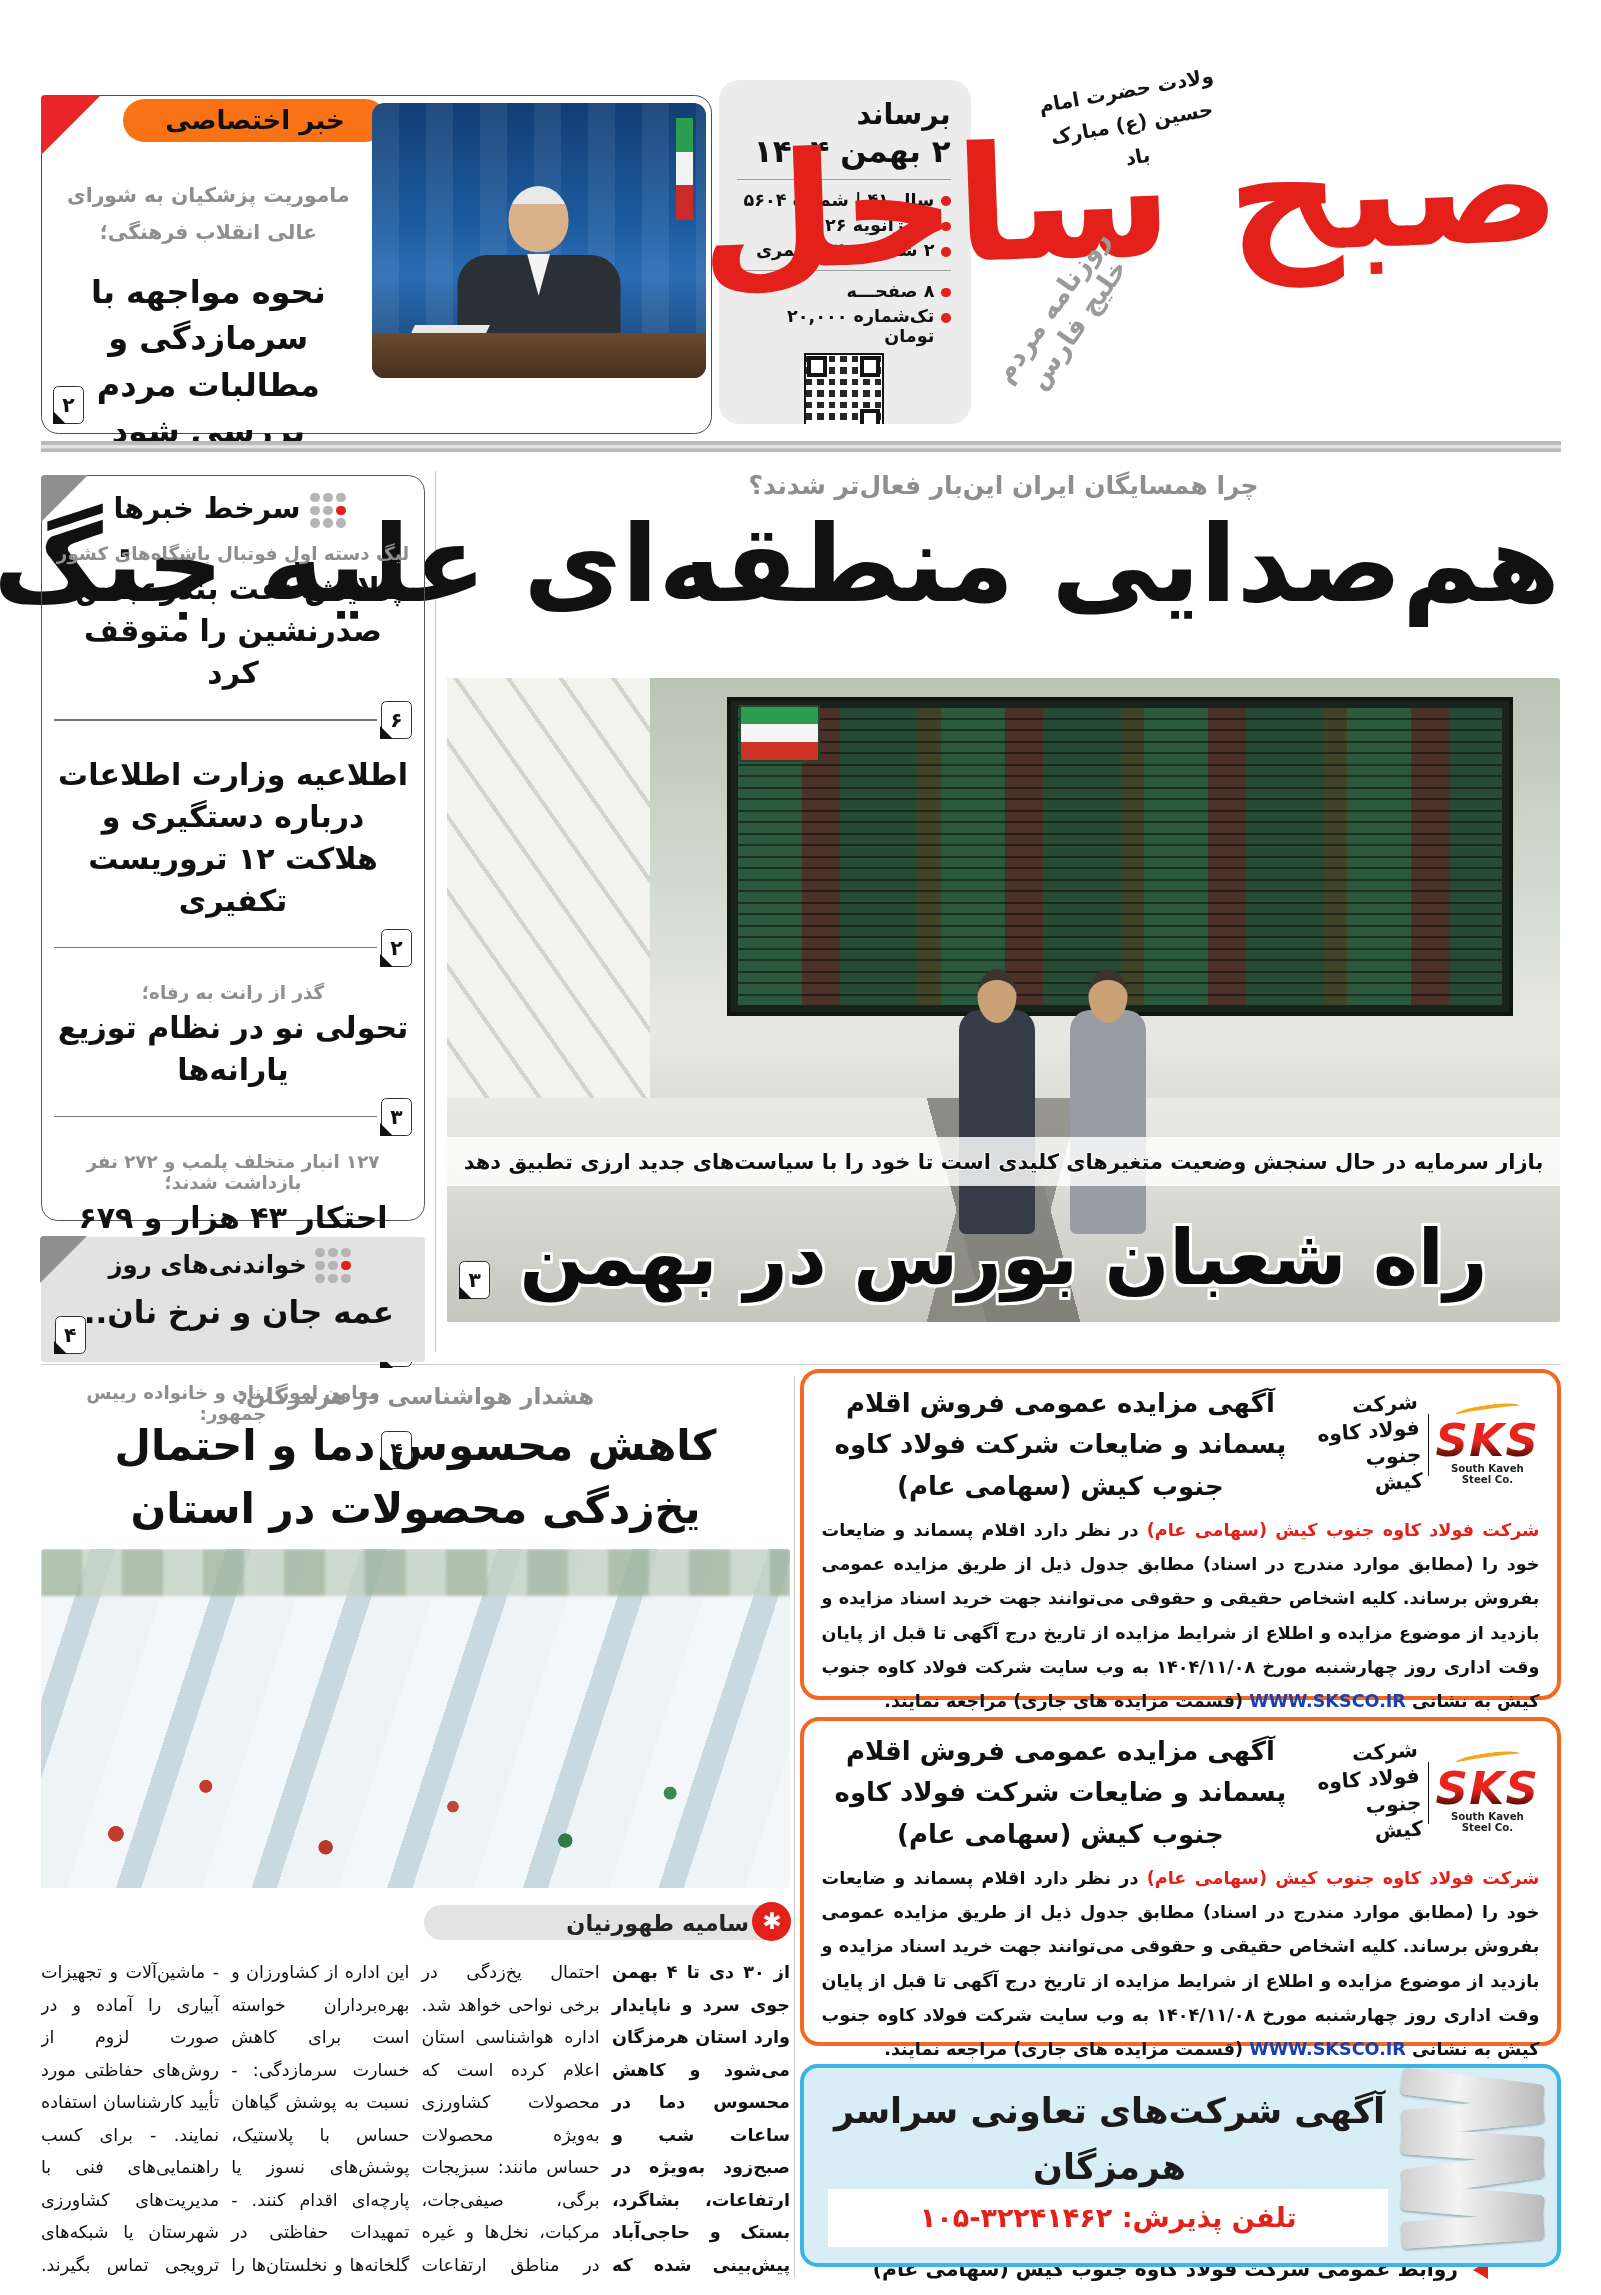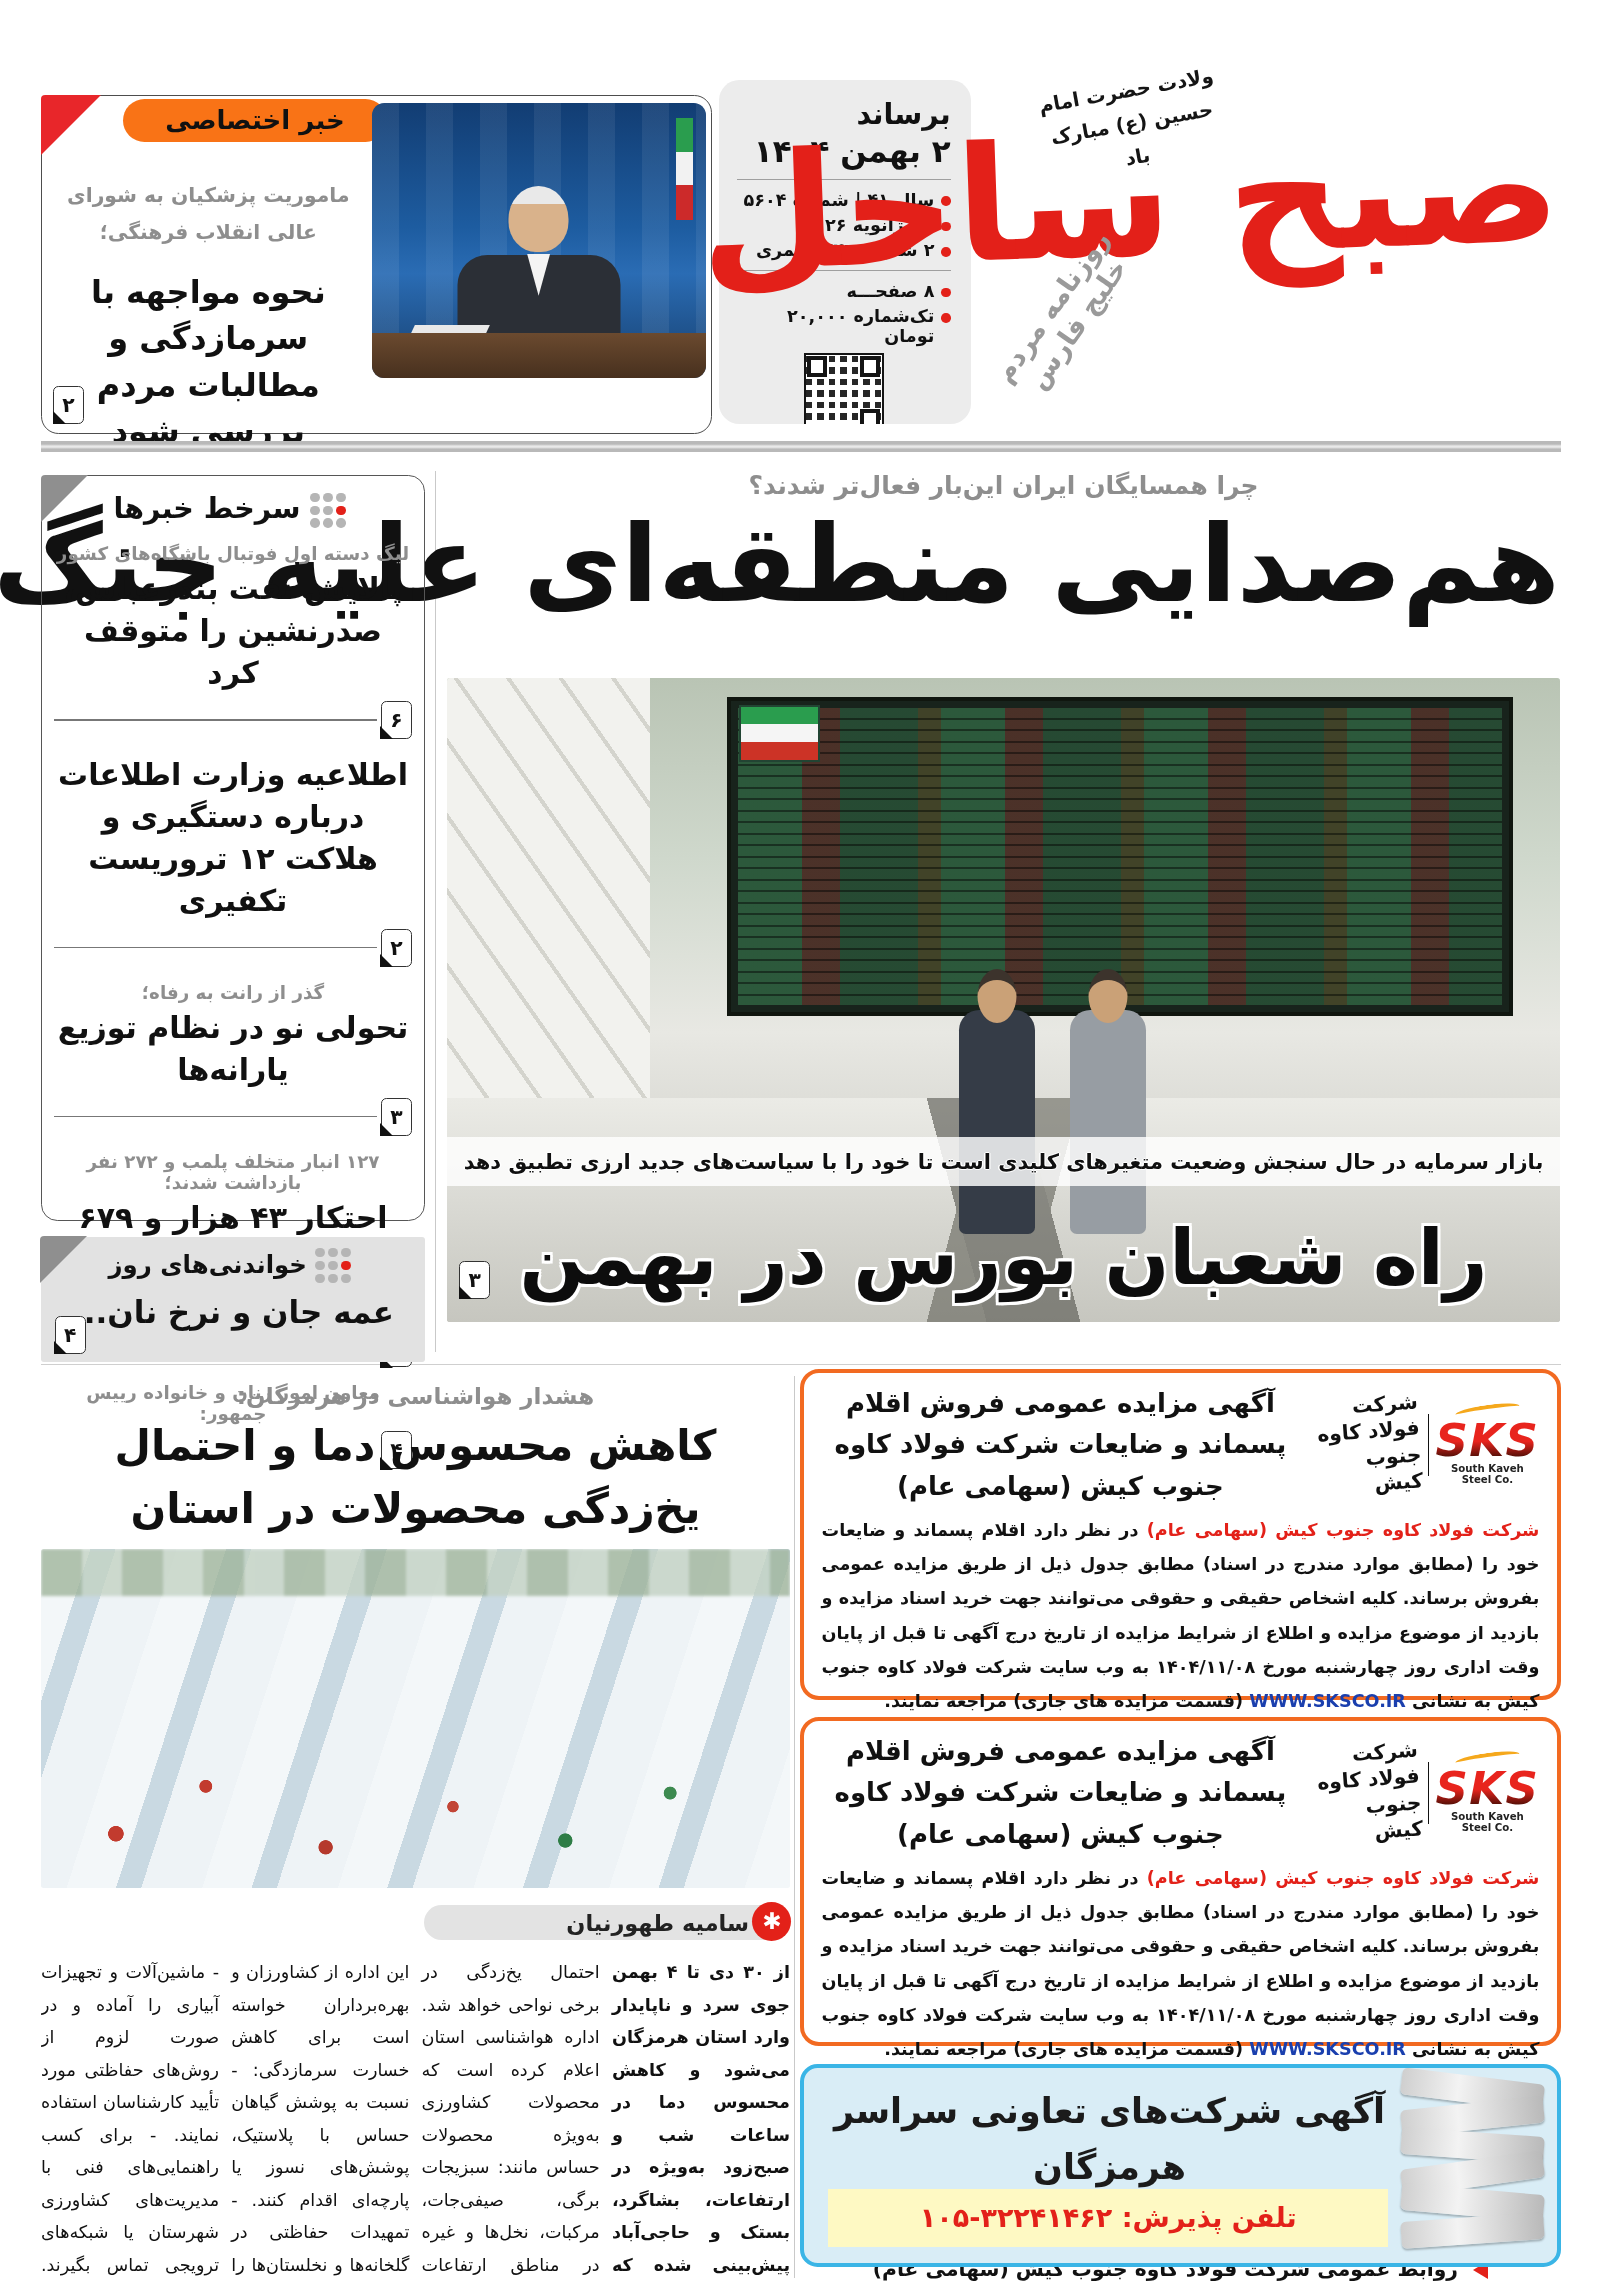--- a/index.html
+++ b/index.html
@@ -178,21 +178,21 @@
   .ad-table td{font-weight:700;}
   .ad-note{font-size:16.3px;font-weight:800;margin-top:6.8px;text-align:justify;}
   .ad-id{font-size:15.6px;font-weight:800;text-align:left;margin-top:1.4px;}
   .ad-footer{text-align:center;font-size:20.3px;font-weight:900;margin-top:0px;}
   .ad-arrow{display:inline-block;width:0;height:0;border-left:0;border-right:15px solid #e32119;
     border-top:9.5px solid transparent;border-bottom:9.5px solid transparent;vertical-align:middle;margin-left:8.1px;}
 
   
   .coop{left:800px;top:2064px;width:761px;height:203px;background:#d9edf6;border:4.7px solid #3ab5e6;border-radius:17.6px;overflow:hidden;}
   .coop-title{position:absolute;right:169px;left:27px;top:15px;text-align:center;font-size:35px;font-weight:900;line-height:1.6;color:#1b1b1b;}
-  .coop-bar{position:absolute;left:24.4px;right:169px;bottom:16.3px;height:58px;background:#fef9c3;
+  .coop-bar{position:absolute;left:24.4px;right:169px;bottom:16.3px;height:58px;background:#ffffff;
     display:flex;align-items:center;justify-content:center;font-size:27px;font-weight:900;color:#e32119;}
   .papers{position:absolute;right:5.4px;top:4.1px;width:157px;height:187px;}
   .papers i{position:absolute;left:6.8px;right:6.8px;height:27px;border-radius:5.4px;
     background:linear-gradient(90deg,#cfcfcf,#f3f3f3 40%,#b9b9b9);box-shadow:0 2px 2px rgba(0,0,0,.25);}
   .papers i:nth-child(1){top:4.1px;transform:rotate(7deg);}
   .papers i:nth-child(2){top:31px;transform:rotate(-6deg);}
   .papers i:nth-child(3){top:60px;transform:rotate(4deg);}
   .papers i:nth-child(4){top:88px;transform:rotate(-8deg);}
   .papers i:nth-child(5){top:117px;transform:rotate(5deg);}
   .papers i:nth-child(6){top:145px;transform:rotate(-4deg);}

